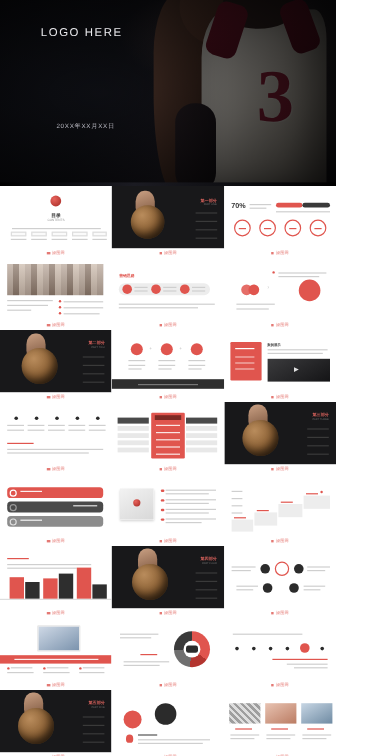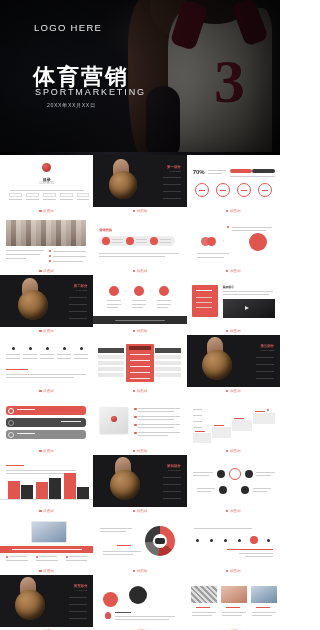--- a/index.html
+++ b/index.html
@@ -115,22 +115,20 @@
   <div class="fig-arm"></div>
   <div class="fig-head"></div>
   <div class="fig-jersey"></div>
   <div class="fig-collar"></div>
   <div class="fig-strap"></div>
   <div class="fig-strap2"></div>
   <div class="fig-sleeve"></div>
   <div class="fig-num">3</div>
   <div class="cover-vig"></div>
   <div class="logo-here">LOGO HERE</div>
-  <div class="cover-title">体育营销</div>
-  <div class="cover-sub">SPORTMARKETING</div>
   <div class="cover-date">20XX年XX月XX日</div>
   <div class="cover-rule"></div>
 </div>
 
 <div class="grid">
 
 <div class="row">
   <div class="cell">
     <div class="s">
       <div class="dot-r" style="left:42px;top:8px;width:9px;height:9px;background:radial-gradient(circle at 35% 32%,#e8635c,#a32a24);"></div>

